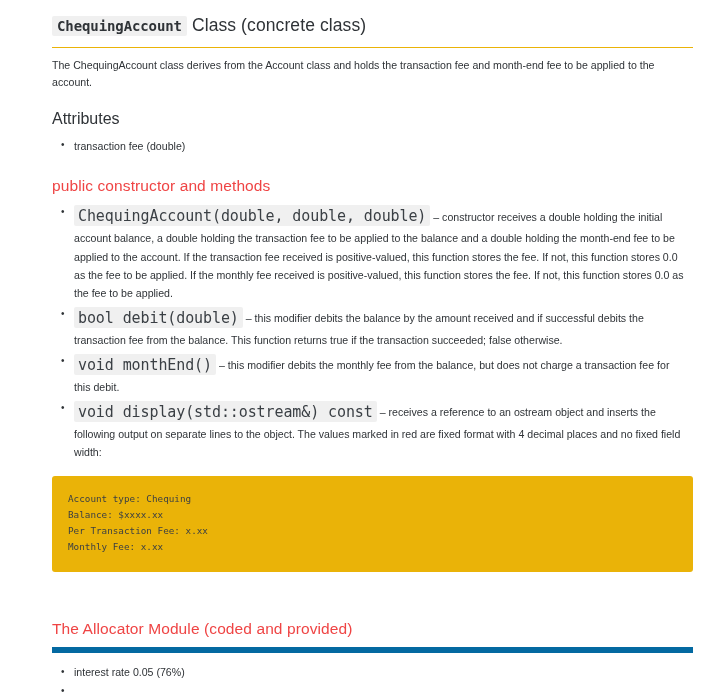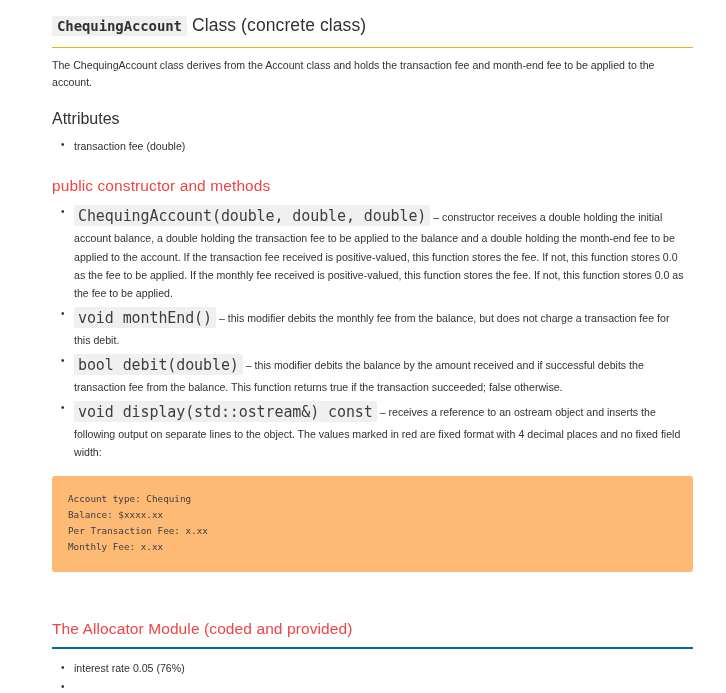--- a/index.html
+++ b/index.html
@@ -37,21 +37,21 @@
   h2.doc-h2 {
     font-size: 15.5px;
     font-weight: 400;
     color: #ef4444;
     margin: 21px 0 6px 0;
     line-height: 1.35;
     letter-spacing: .1px;
   }
   h2.doc-h2.ruled {
     padding-bottom: 8px;
-    border-bottom: 2px solid #0369a1;
+    border-bottom: 6px solid #0369a1;
     margin-bottom: 10px;
   }
   h3.doc-h3 {
     font-size: 16px;
     font-weight: 400;
     color: #2f3337;
     margin: 17px 0 5px 0;
     line-height: 1.35;
   }
 
@@ -106,21 +106,21 @@
   h2.doc-h2 code.ic {
     font-size: 14px;
     font-weight: 700;
     padding: 2px 5px;
     color: #2f3337;
     background: #f0f0f0;
   }
 
   
   pre.codeblock {
-    background: #fdba74;
+    background: #eab308;
     border-radius: 3px;
     margin: 14px 0 0 0;
     padding: 15px 16px 17px 16px;
     font-family: "DejaVu Sans Mono", "Liberation Mono", monospace;
     font-size: 9.3px;
     line-height: 1.72;
     color: #3a3f44;
     white-space: pre;
     overflow: hidden;
   }
@@ -143,24 +143,24 @@
     <li><span>transaction fee (double)</span></li>
   </ul>
 
   <h2 class="doc-h2">public constructor and methods</h2>
 
   <ul class="doc-ul methods">
     <li>
       <code class="ic">ChequingAccount(double, double, double)</code><span> – constructor receives a double holding the initial account balance, a double holding the transaction fee to be applied to the balance and a double holding the month-end fee to be applied to the account. If the transaction fee received is positive-valued, this function stores the fee. If not, this function stores 0.0 as the fee to be applied. If the monthly fee received is positive-valued, this function stores the fee. If not, this function stores 0.0 as the fee to be applied.</span>
     </li>
     <li>
-      <code class="ic">void monthEnd()</code><span> – this modifier debits the monthly fee from the balance, but does not charge a transaction fee for this debit.</span>
+      <code class="ic">bool debit(double)</code><span> – this modifier debits the balance by the amount received and if successful debits the transaction fee from the balance. This function returns true if the transaction succeeded; false otherwise.</span>
     </li>
     <li>
-      <code class="ic">bool debit(double)</code><span> – this modifier debits the balance by the amount received and if successful debits the transaction fee from the balance. This function returns true if the transaction succeeded; false otherwise.</span>
+      <code class="ic">void monthEnd()</code><span> – this modifier debits the monthly fee from the balance, but does not charge a transaction fee for this debit.</span>
     </li>
     <li>
       <code class="ic">void display(std::ostream&amp;) const</code><span> – receives a reference to an ostream object and inserts the following output on separate lines to the object. The values marked in red are fixed format with 4 decimal places and no fixed field width:</span>
     </li>
   </ul>
 
   <pre class="codeblock">Account type: Chequing
 Balance: $xxxx.xx
 Per Transaction Fee: x.xx
 Monthly Fee: x.xx</pre>

